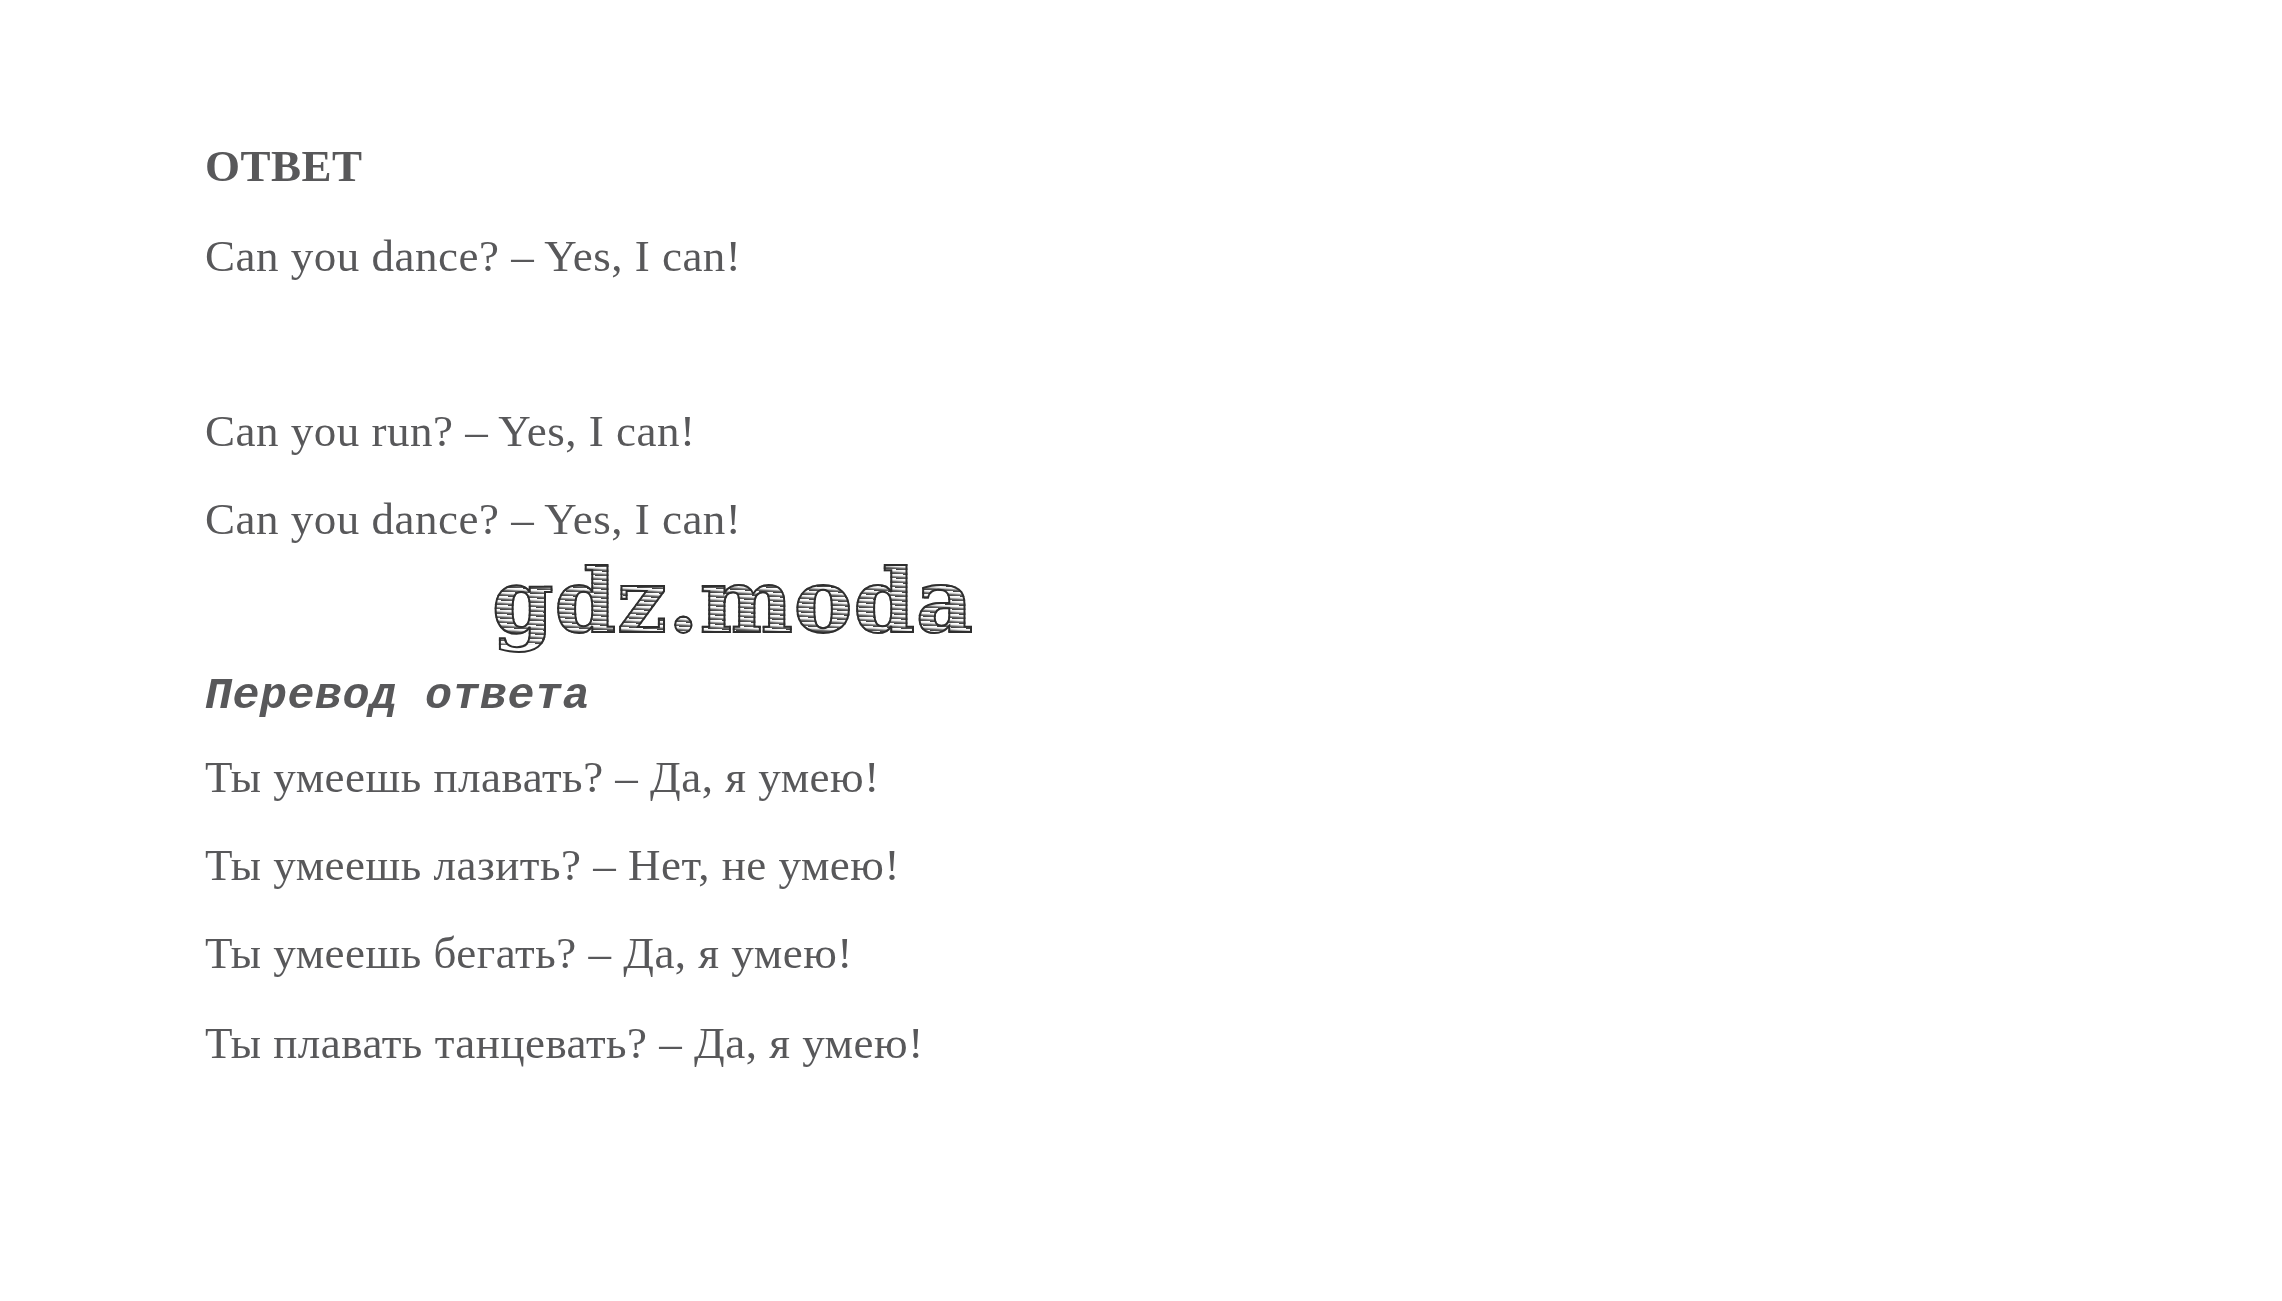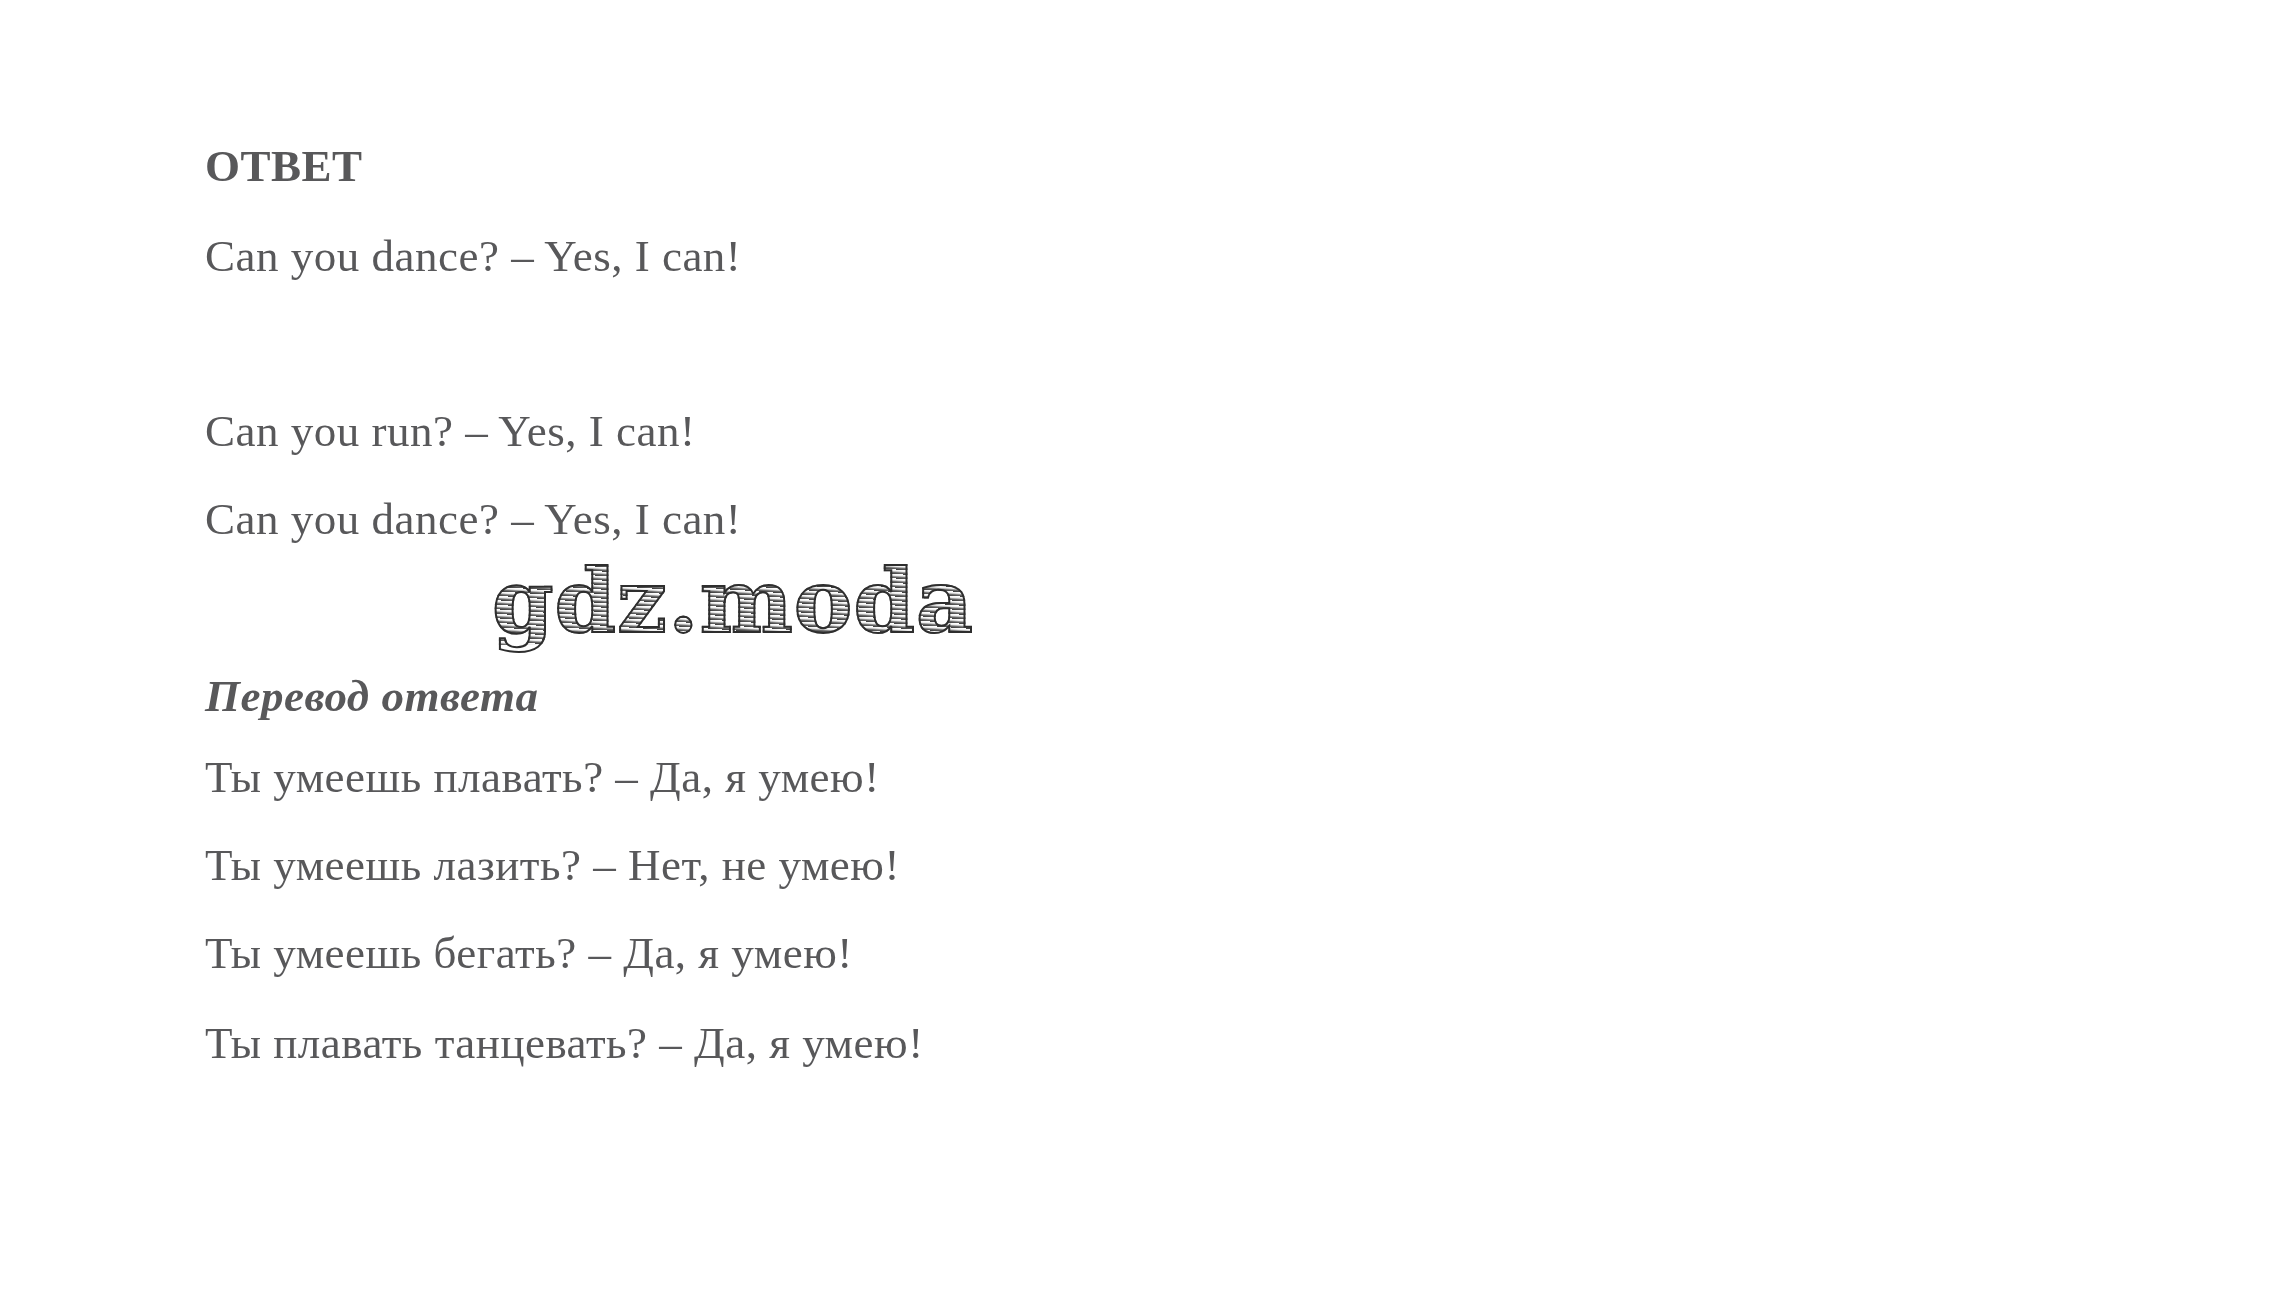--- a/index.html
+++ b/index.html
@@ -23,20 +23,21 @@
     color: #58585a;
     white-space: nowrap;
     letter-spacing: 0.5px;
   }
   .heading-bold {
     font-weight: 700;
   }
   .heading-bold-italic {
     font-weight: 700;
     font-style: italic;
+    font-family: Liberation Mono, monospace;
   }
   .watermark {
     position: absolute;
     left: 452px;
     top: 557px;
     font-family: "DejaVu Serif", serif;
     font-weight: 700;
     font-size: 88px;
     line-height: 1;
     white-space: nowrap;

